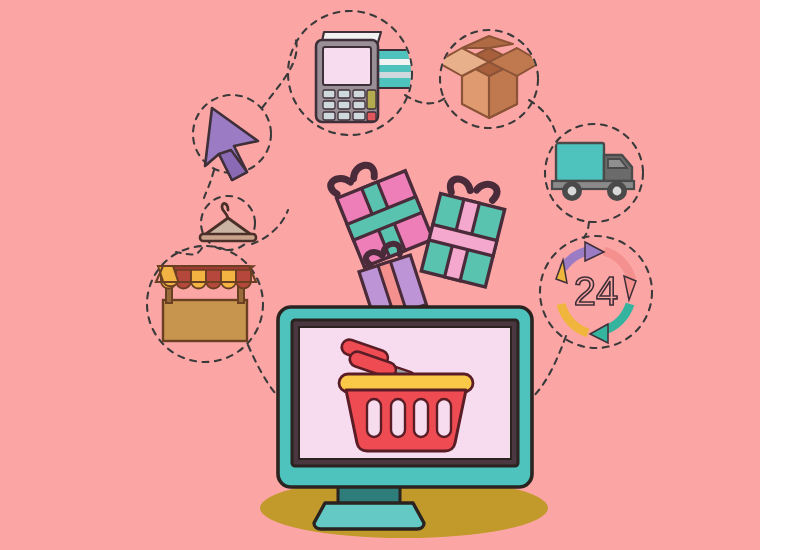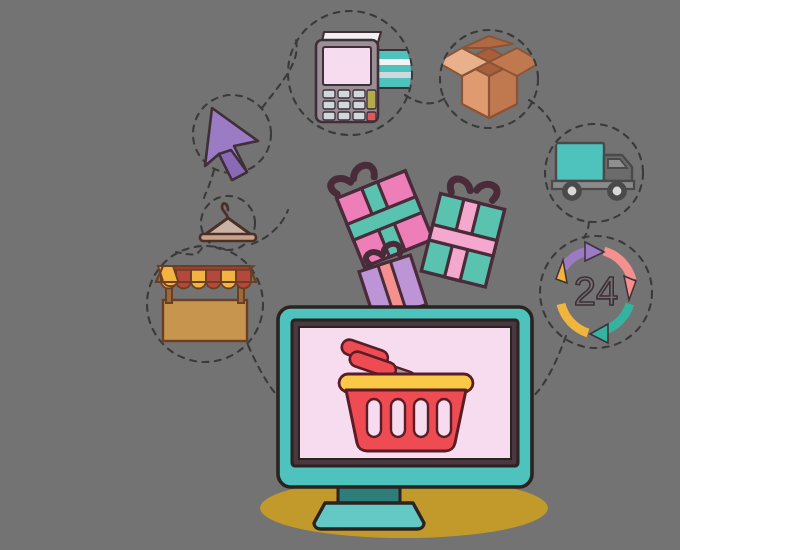--- a/index.html
+++ b/index.html
@@ -1,19 +1,19 @@
 <!DOCTYPE html>
 <html><head>
 <meta charset="utf-8">
 <title>E-commerce Online Shopping Illustration</title>
 <style>
   html,body{margin:0;padding:0;background:#fff;}
   body{width:800px;height:550px;overflow:hidden;
        font-family:"Liberation Sans",sans-serif;}
-  #stage{position:relative;width:680px;height:550px;background:#737373;}
+  #stage{position:relative;width:760px;height:550px;background:#fca5a5;}
   #stage svg{display:block;}
   .cap{font-family:"Liberation Sans",sans-serif;}
 </style>
 </head>
 <body>
 
 <div id="stage">
 <svg width="800" height="550" viewBox="0 0 800 550" xmlns="http://www.w3.org/2000/svg">
 
   <defs>

